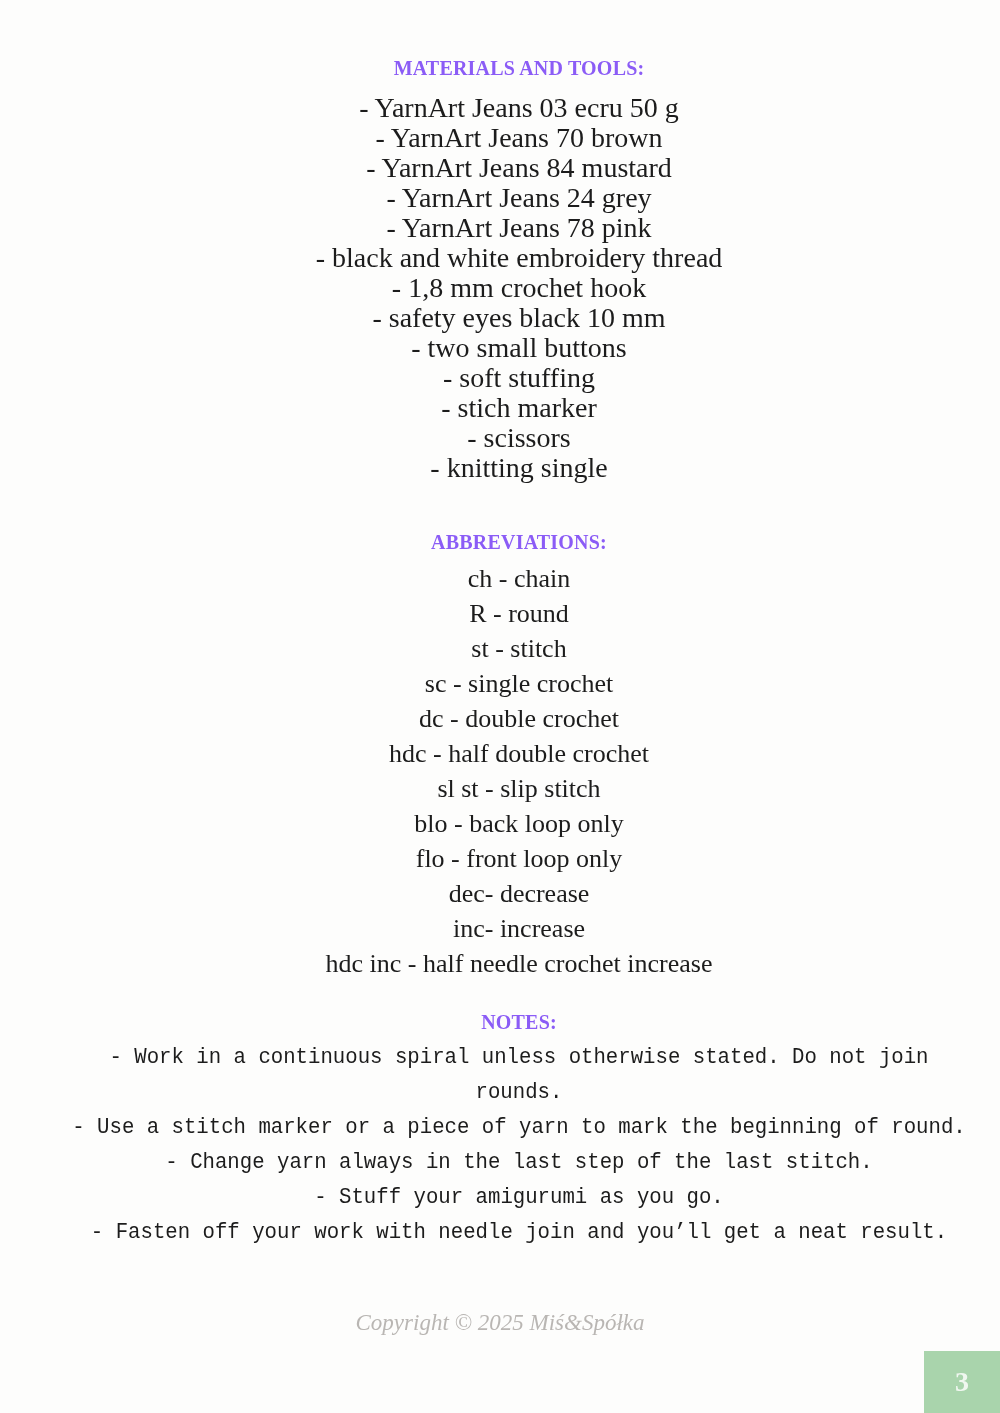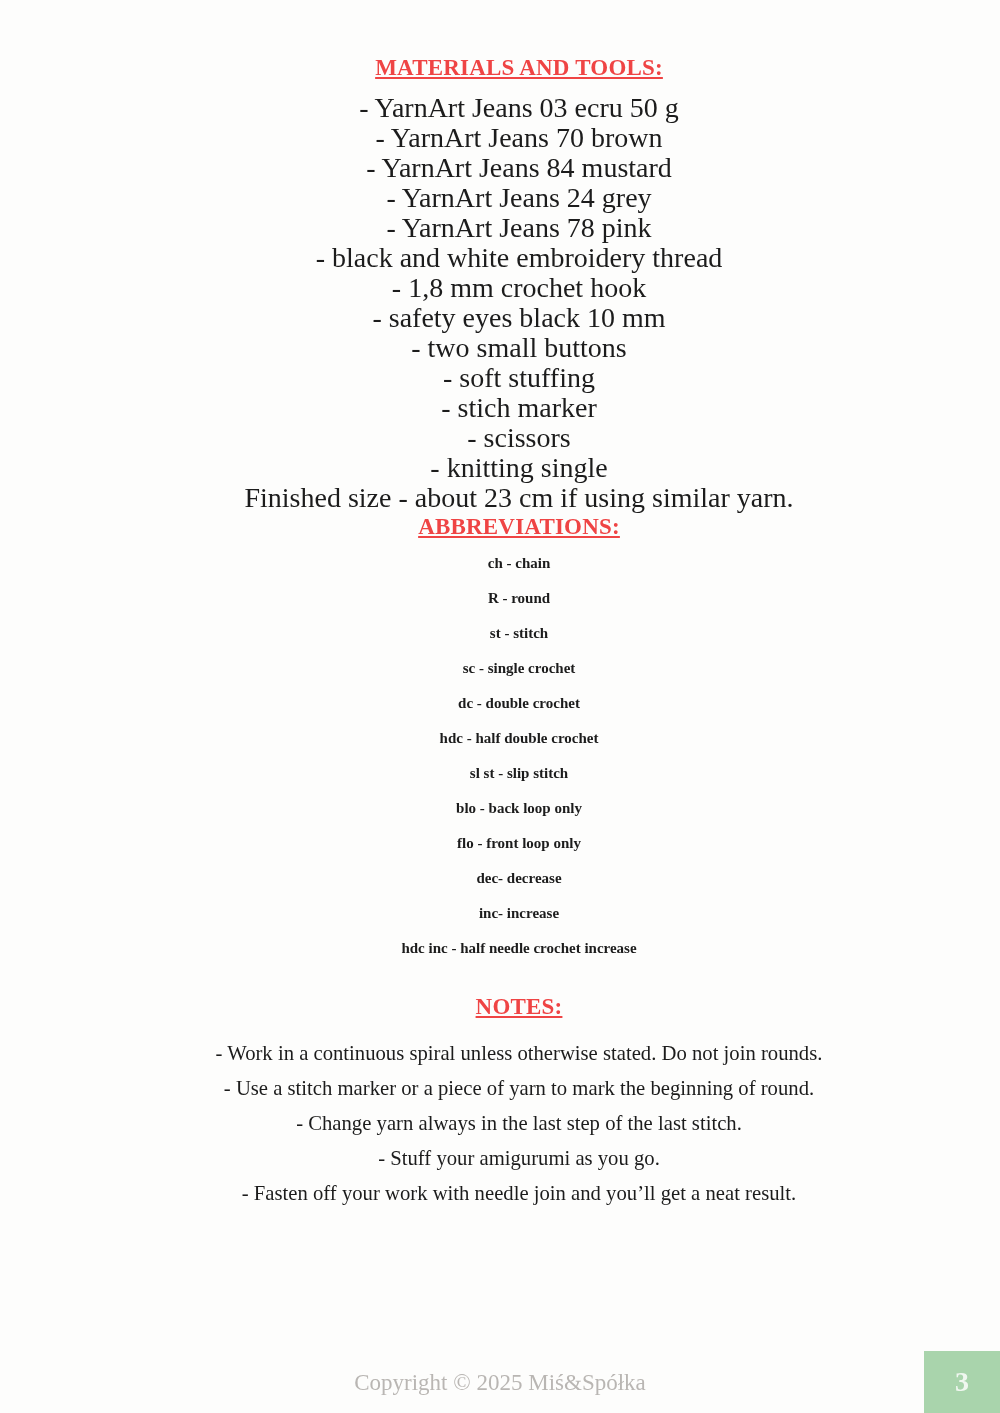--- a/index.html
+++ b/index.html
@@ -15,55 +15,54 @@
     color: #1c1c1c;
     overflow: hidden;
   }
   .content {
     margin-left: 38px;
     width: 962px;
     text-align: center;
   }
   .section-heading {
     font-weight: bold;
-    font-size: 23px;
+    font-size: 20px;
     line-height: 28px;
-    color: #ef4444;
+    color: #8b5cf6;
     letter-spacing: 0.2px;
-    text-decoration: underline;
   }
   .materials .section-heading { margin-top: 54px; }
   .materials .lines { margin-top: 11px; }
   .materials .line {
     font-size: 28px;
     line-height: 30px;
   }
-  .abbreviations .section-heading { }
+  .abbreviations .section-heading { margin-top: 45px; }
   .abbreviations .lines { margin-top: 5px; }
   .abbreviations .line {
-    font-size: 15px;
+    font-size: 26px;
     line-height: 35px;
-    font-weight: bold;
   }
   .notes .section-heading { margin-top: 27px; }
-  .notes .lines { margin-top: 14px; }
+  .notes .lines { margin-top: 4px; font-family: Liberation Mono, monospace; }
   .notes .line {
     font-size: 22px;
     line-height: 35px;
     transform: scaleX(0.94);
     transform-origin: 50% 50%;
   }
   .footer-copyright {
     position: absolute;
     left: 0;
     width: 1000px;
-    top: 1370px;
+    top: 1310px;
     text-align: center;
     font-size: 23px;
     color: #b9b6b3;
+    font-style: italic;
   }
   .page-number-box {
     position: absolute;
     right: 0;
     bottom: 0;
     width: 76px;
     height: 62px;
     background: #a9d4ac;
     display: flex;
     align-items: center;
@@ -91,21 +90,20 @@
         <div class="line">- YarnArt Jeans 24 grey</div>
         <div class="line">- YarnArt Jeans 78 pink</div>
         <div class="line">- black and white embroidery thread</div>
         <div class="line">- 1,8 mm crochet hook</div>
         <div class="line">- safety eyes black 10 mm</div>
         <div class="line">- two small buttons</div>
         <div class="line">- soft stuffing</div>
         <div class="line">- stich marker</div>
         <div class="line">- scissors</div>
         <div class="line">- knitting single</div>
-        <div class="line">Finished size - about 23 cm if using similar yarn.</div>
       </div>
     </div>
 
     <div class="section abbreviations">
       <div class="section-heading">ABBREVIATIONS:</div>
       <div class="lines">
         <div class="line">ch - chain</div>
         <div class="line">R - round</div>
         <div class="line">st - stitch</div>
         <div class="line">sc - single crochet</div>

